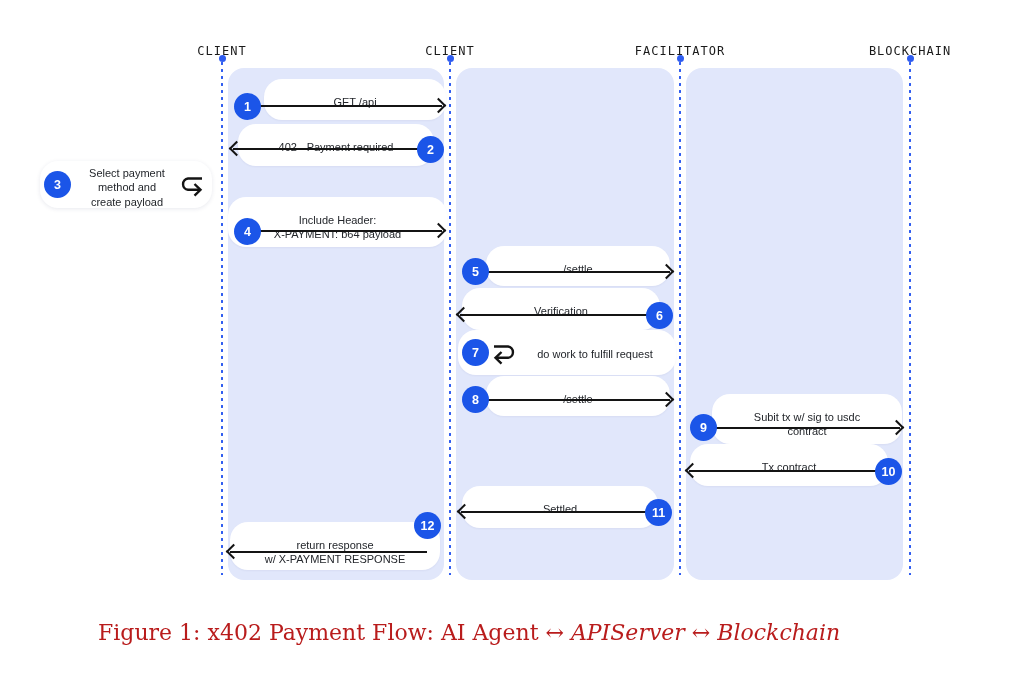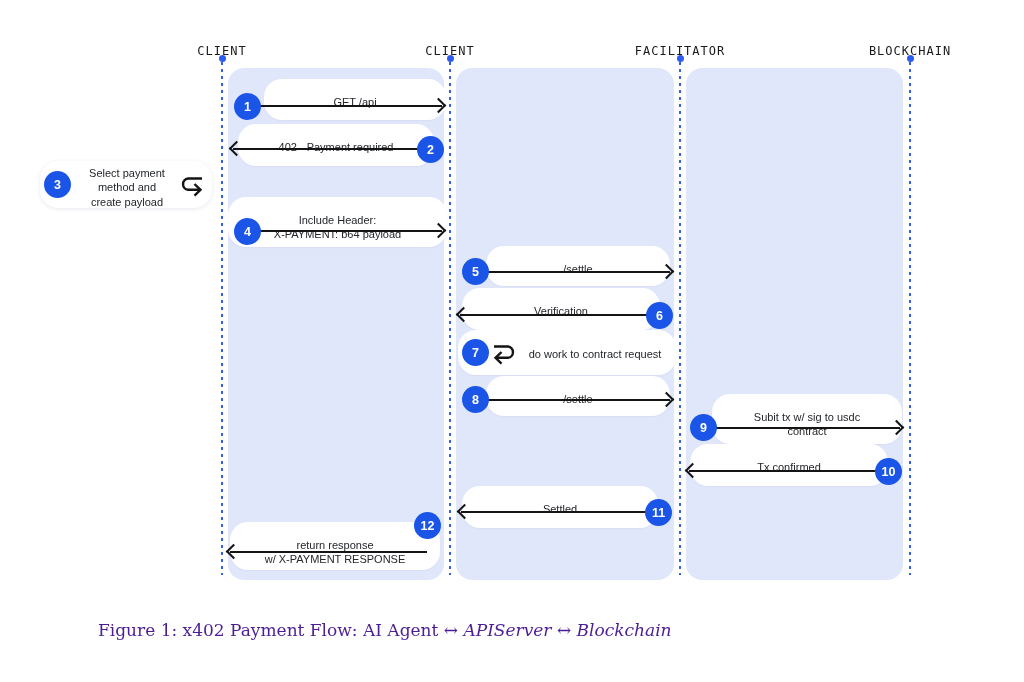--- a/index.html
+++ b/index.html
@@ -18,21 +18,21 @@
   .lbl{padding-top:16px;font-size:11px;line-height:1.3;color:#23262b;text-align:center;white-space:pre-line;}
   .arrow{position:absolute;height:0;border-top:2.6px solid #141414;}
   .head{position:absolute;width:9px;height:9px;border-top:2.6px solid #141414;border-right:2.6px solid #141414;top:-7.3px;}
   .arrow.right .head{right:-2px;transform:rotate(45deg);}
   .arrow.left  .head{left:-2px;transform:rotate(-135deg);}
   .badge{position:absolute;width:27px;height:27px;border-radius:50%;background:#1b55e8;color:#ffffff;
           font-size:12.5px;font-weight:bold;display:flex;align-items:center;justify-content:center;}
   .loop{position:absolute;}
   .loop svg{display:block;}
   .caption{position:absolute;left:98px;top:620px;font-family:"DejaVu Serif",serif;
-          font-size:17px;color:#4c1d95;}
+          font-size:22px;color:#b91c1c;}
   .caption i{font-style:italic;}
   .free-lbl{position:absolute;font-size:11px;line-height:1.3;color:#23262b;text-align:center;white-space:pre-line;}
 </style>
 </head>
 <body>
 
 <div class="canvas">
 
   <div class="lane-label" style="left:222px">CLIENT</div>
   <div class="lane-label" style="left:450px">CLIENT</div>
@@ -113,21 +113,21 @@
       <div class="lbl">Verification</div>
     </div>
     <div class="arrow left" style="left:460px;top:314px;width:199px">
         <span class="head"></span>
       </div>
     <div class="badge" style="left:646px;top:302px">6</div>
   </div>
 
   <div>
     <div class="pill" style="left:458px;top:330px;width:218px;height:45px"></div>
-    <div class="free-lbl" style="left:520px;top:347px;width:150px">do work to contract request</div>
+    <div class="free-lbl" style="left:520px;top:347px;width:150px">do work to fulfill request</div>
     <div class="loop" style="left:488px;top:341px">
       <svg width="30" height="24" viewBox="0 0 30 24">
         <path d="M6 5.5 H20 A5.7 5.7 0 0 1 20 16.8 H9" fill="none" stroke="#141414" stroke-width="2.4"></path>
         <path d="M13.5 11 L7.5 16.8 L13.5 22.6" fill="none" stroke="#141414" stroke-width="2.4"></path>
       </svg>
     </div>
     <div class="badge" style="left:462px;top:339px">7</div>
   </div>
 
   <div>
@@ -146,21 +146,21 @@
 contract</div>
     </div>
     <div class="arrow right" style="left:710px;top:427px;width:190px">
         <span class="head"></span>
       </div>
     <div class="badge" style="left:690px;top:414px">9</div>
   </div>
 
   <div>
     <div class="pill" style="left:690px;top:444px;width:198px;height:42px">
-      <div class="lbl">Tx confirmed</div>
+      <div class="lbl">Tx contract</div>
     </div>
     <div class="arrow left" style="left:689px;top:470px;width:198px">
         <span class="head"></span>
       </div>
     <div class="badge" style="left:875px;top:458px">10</div>
   </div>
 
   <div>
     <div class="pill" style="left:462px;top:486px;width:196px;height:42px">
       <div class="lbl">Settled</div>

